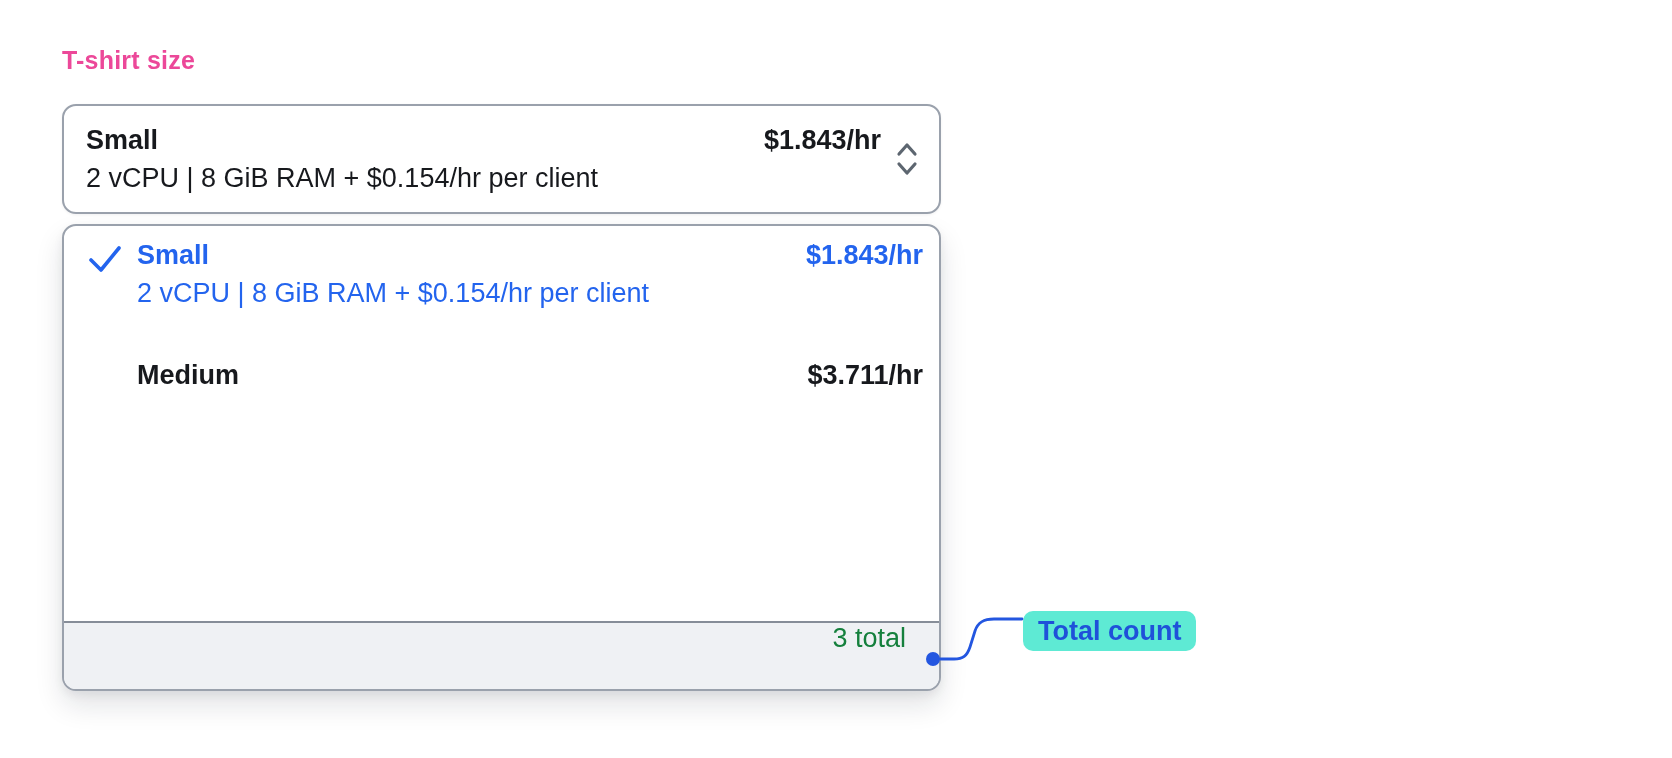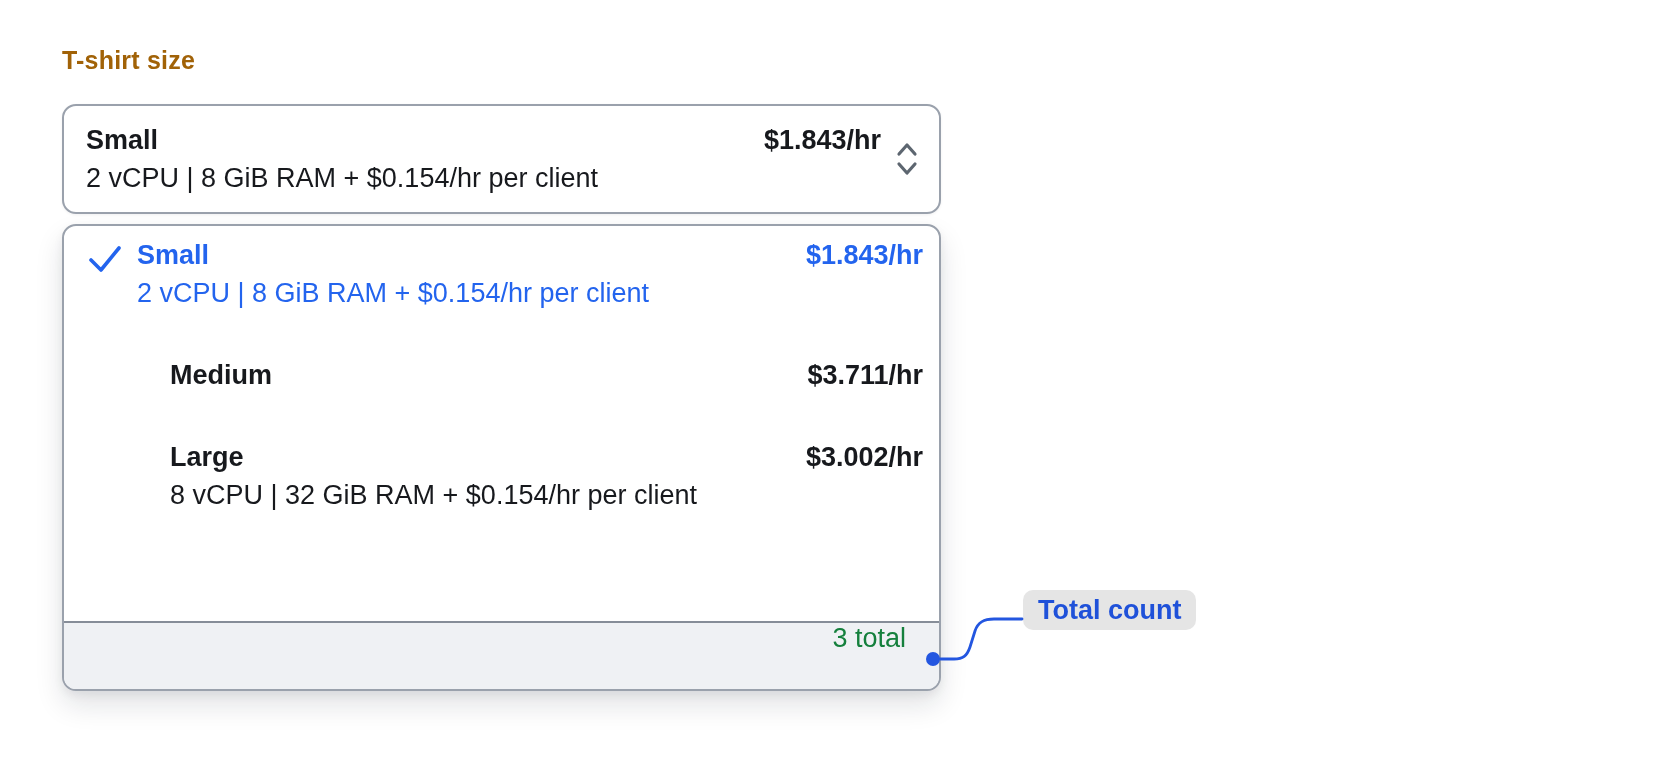--- a/index.html
+++ b/index.html
@@ -7,21 +7,21 @@
   body {
     width:1672px; height:758px;
     position:relative;
     font-family:"Liberation Sans", sans-serif;
     color:#17191d;
     overflow:hidden;
   }
 
   .field-label {
     position:absolute; left:62px; top:46px;
-    font-size:25px; font-weight:700; color:#a16207;
+    font-size:25px; font-weight:700; color:#ec4899;
     letter-spacing:.2px;
   }
 
   
   .trigger {
     position:absolute; left:62px; top:104px;
     width:879px; height:110px;
     background:#ffffff;
     border:2px solid #9aa1ac;
     border-radius:14px;
@@ -52,21 +52,21 @@
     border-radius:14px;
     box-shadow:0 14px 28px rgba(16,24,40,.12), 0 4px 10px rgba(16,24,40,.06);
     display:flex; flex-direction:column;
     overflow:hidden;
   }
   .options { flex:1 1 auto; padding:10px 16px 0 24px; }
   .option {
     display:flex; align-items:flex-start;
     cursor:pointer;
   }
-  .option + .option { margin-top:44px;gap:33px; }
+  .option + .option { margin-top:44px; }
   .option .check-col { width:49px; flex:0 0 49px; padding-top:9px; }
   .option .opt-main { flex:1 1 auto; }
   .option .opt-top { display:flex; justify-content:space-between; align-items:baseline; }
   .option .o-name  { font-size:27px; font-weight:700; line-height:38px; }
   .option .o-price { font-size:27px; font-weight:700; line-height:38px; text-align:right; }
   .option .o-desc  { font-size:27px; font-weight:400; line-height:38px; }
   .option.selected .o-name,
   .option.selected .o-price,
   .option.selected .o-desc { color:#2364ee; }
 
@@ -84,24 +84,24 @@
     position:absolute; left:926px; top:652px;
     width:14px; height:14px; border-radius:50%;
     background:#2356e0; z-index:5;
   }
   .anno-connector {
     position:absolute; left:925px; top:595px;
     width:110px; height:80px; z-index:4;
     pointer-events:none;
   }
   .anno-pill {
-    position:absolute; left:1023px; top:590px;
+    position:absolute; left:1023px; top:611px;
     height:40px; padding:0 15px;
     border-radius:10px;
-    background:#e5e5e5;
+    background:#5eead4;
     color:#1f51d9;
     font-size:27px; font-weight:600;
     display:flex; align-items:center;
     white-space:nowrap;
   }
 </style>
 </head>
 <body>
 
 <div class="field-label">T-shirt size</div>
@@ -139,30 +139,20 @@
     <div class="option">
       <span class="check-col"></span>
       <span class="opt-main">
         <span class="opt-top">
           <span class="o-name">Medium</span>
           <span class="o-price">$3.711/hr</span>
         </span>
       </span>
     </div>
 
-    <div class="option">
-      <span class="check-col"></span>
-      <span class="opt-main">
-        <span class="opt-top">
-          <span class="o-name">Large</span>
-          <span class="o-price">$3.002/hr</span>
-        </span>
-        <span class="o-desc">8 vCPU | 32 GiB RAM + $0.154/hr per client</span>
-      </span>
-    </div>
 
   </div>
 
   <div class="dropdown-footer">
     <span>3 total</span>
   </div>
 </div>
 
 <span class="anno-dot"></span>
 <svg class="anno-connector" viewBox="925 595 110 80">

